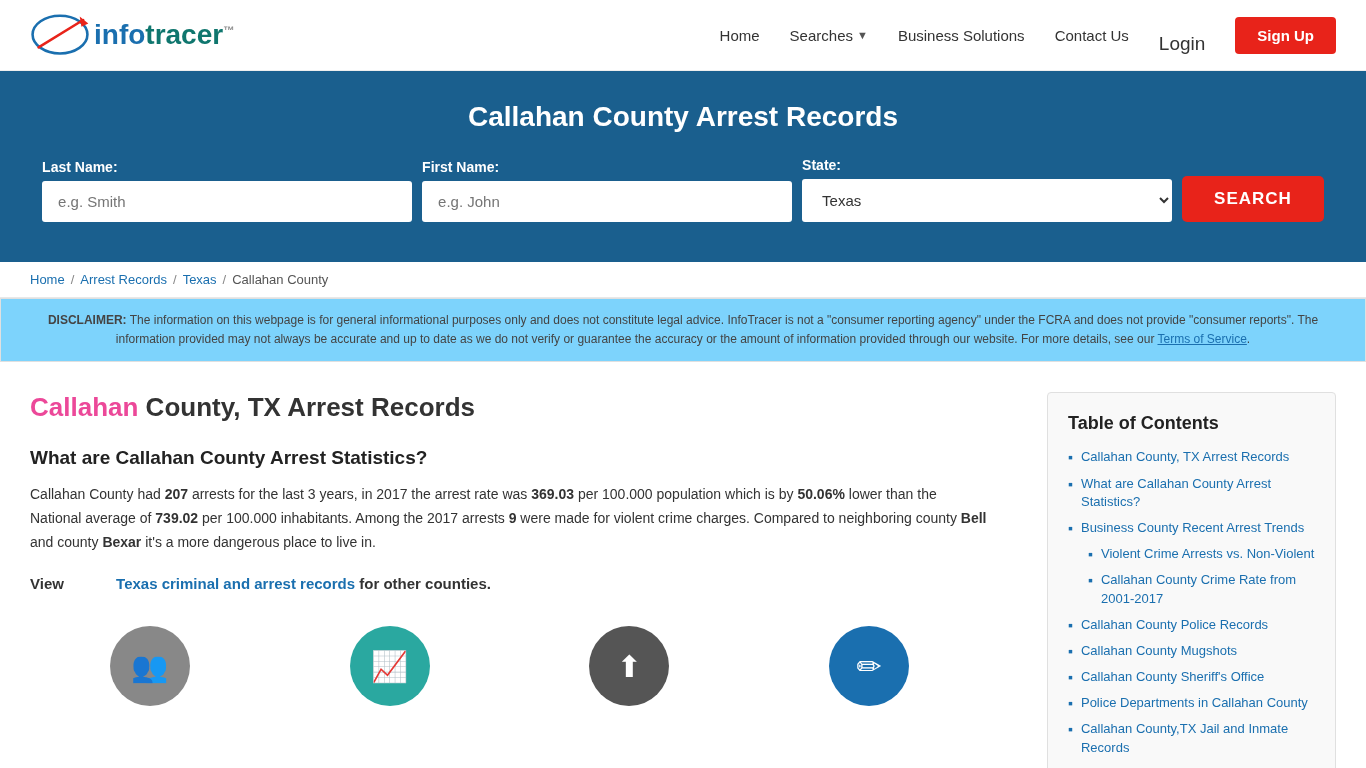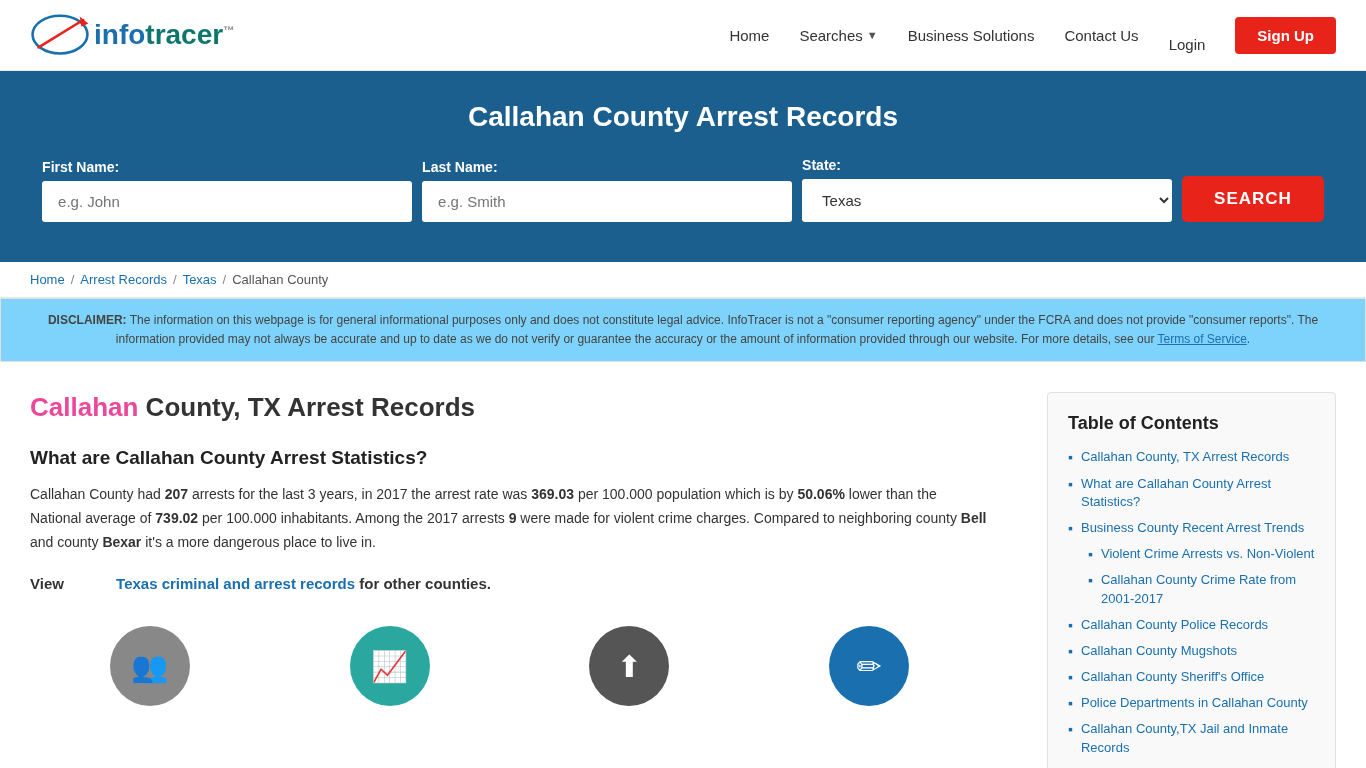--- a/index.html
+++ b/index.html
@@ -42,21 +42,21 @@
     }
     .nav-searches {
       display: flex;
       align-items: center;
       gap: 4px;
     }
     .nav-searches .chevron { font-size: 11px; color: #555; }
     .btn-login {
       text-decoration: none;
       color: #333;
-      font-size: 15px;
+      font-size: 19px;
       margin-top: 18px;
     }
     .btn-signup {
       background: #e8231a;
       color: #fff;
       padding: 10px 22px;
       border-radius: 4px;
       text-decoration: none;
       font-size: 15px;
       font-weight: bold;
@@ -282,26 +282,26 @@
     <a href="#">Contact Us</a>
     <a href="#" class="btn-login">Login</a>
     <a href="#" class="btn-signup">Sign Up</a>
   </nav>
 </header>
 
 <section class="hero">
   <h1>Callahan County Arrest Records</h1>
   <div class="search-form">
     <div class="form-group">
+      <label>Last Name:</label>
+      <input type="text" placeholder="e.g. Smith" style="">
+    </div>
+    <div class="form-group">
       <label>First Name:</label>
       <input type="text" placeholder="e.g. John" style="">
-    </div>
-    <div class="form-group">
-      <label>Last Name:</label>
-      <input type="text" placeholder="e.g. Smith" style="">
     </div>
     <div class="form-group">
       <label>State:</label>
       <select>
         <option>Texas</option>
         <option>Alabama</option>
         <option>Alaska</option>
         <option>California</option>
         <option>Florida</option>
       </select>

